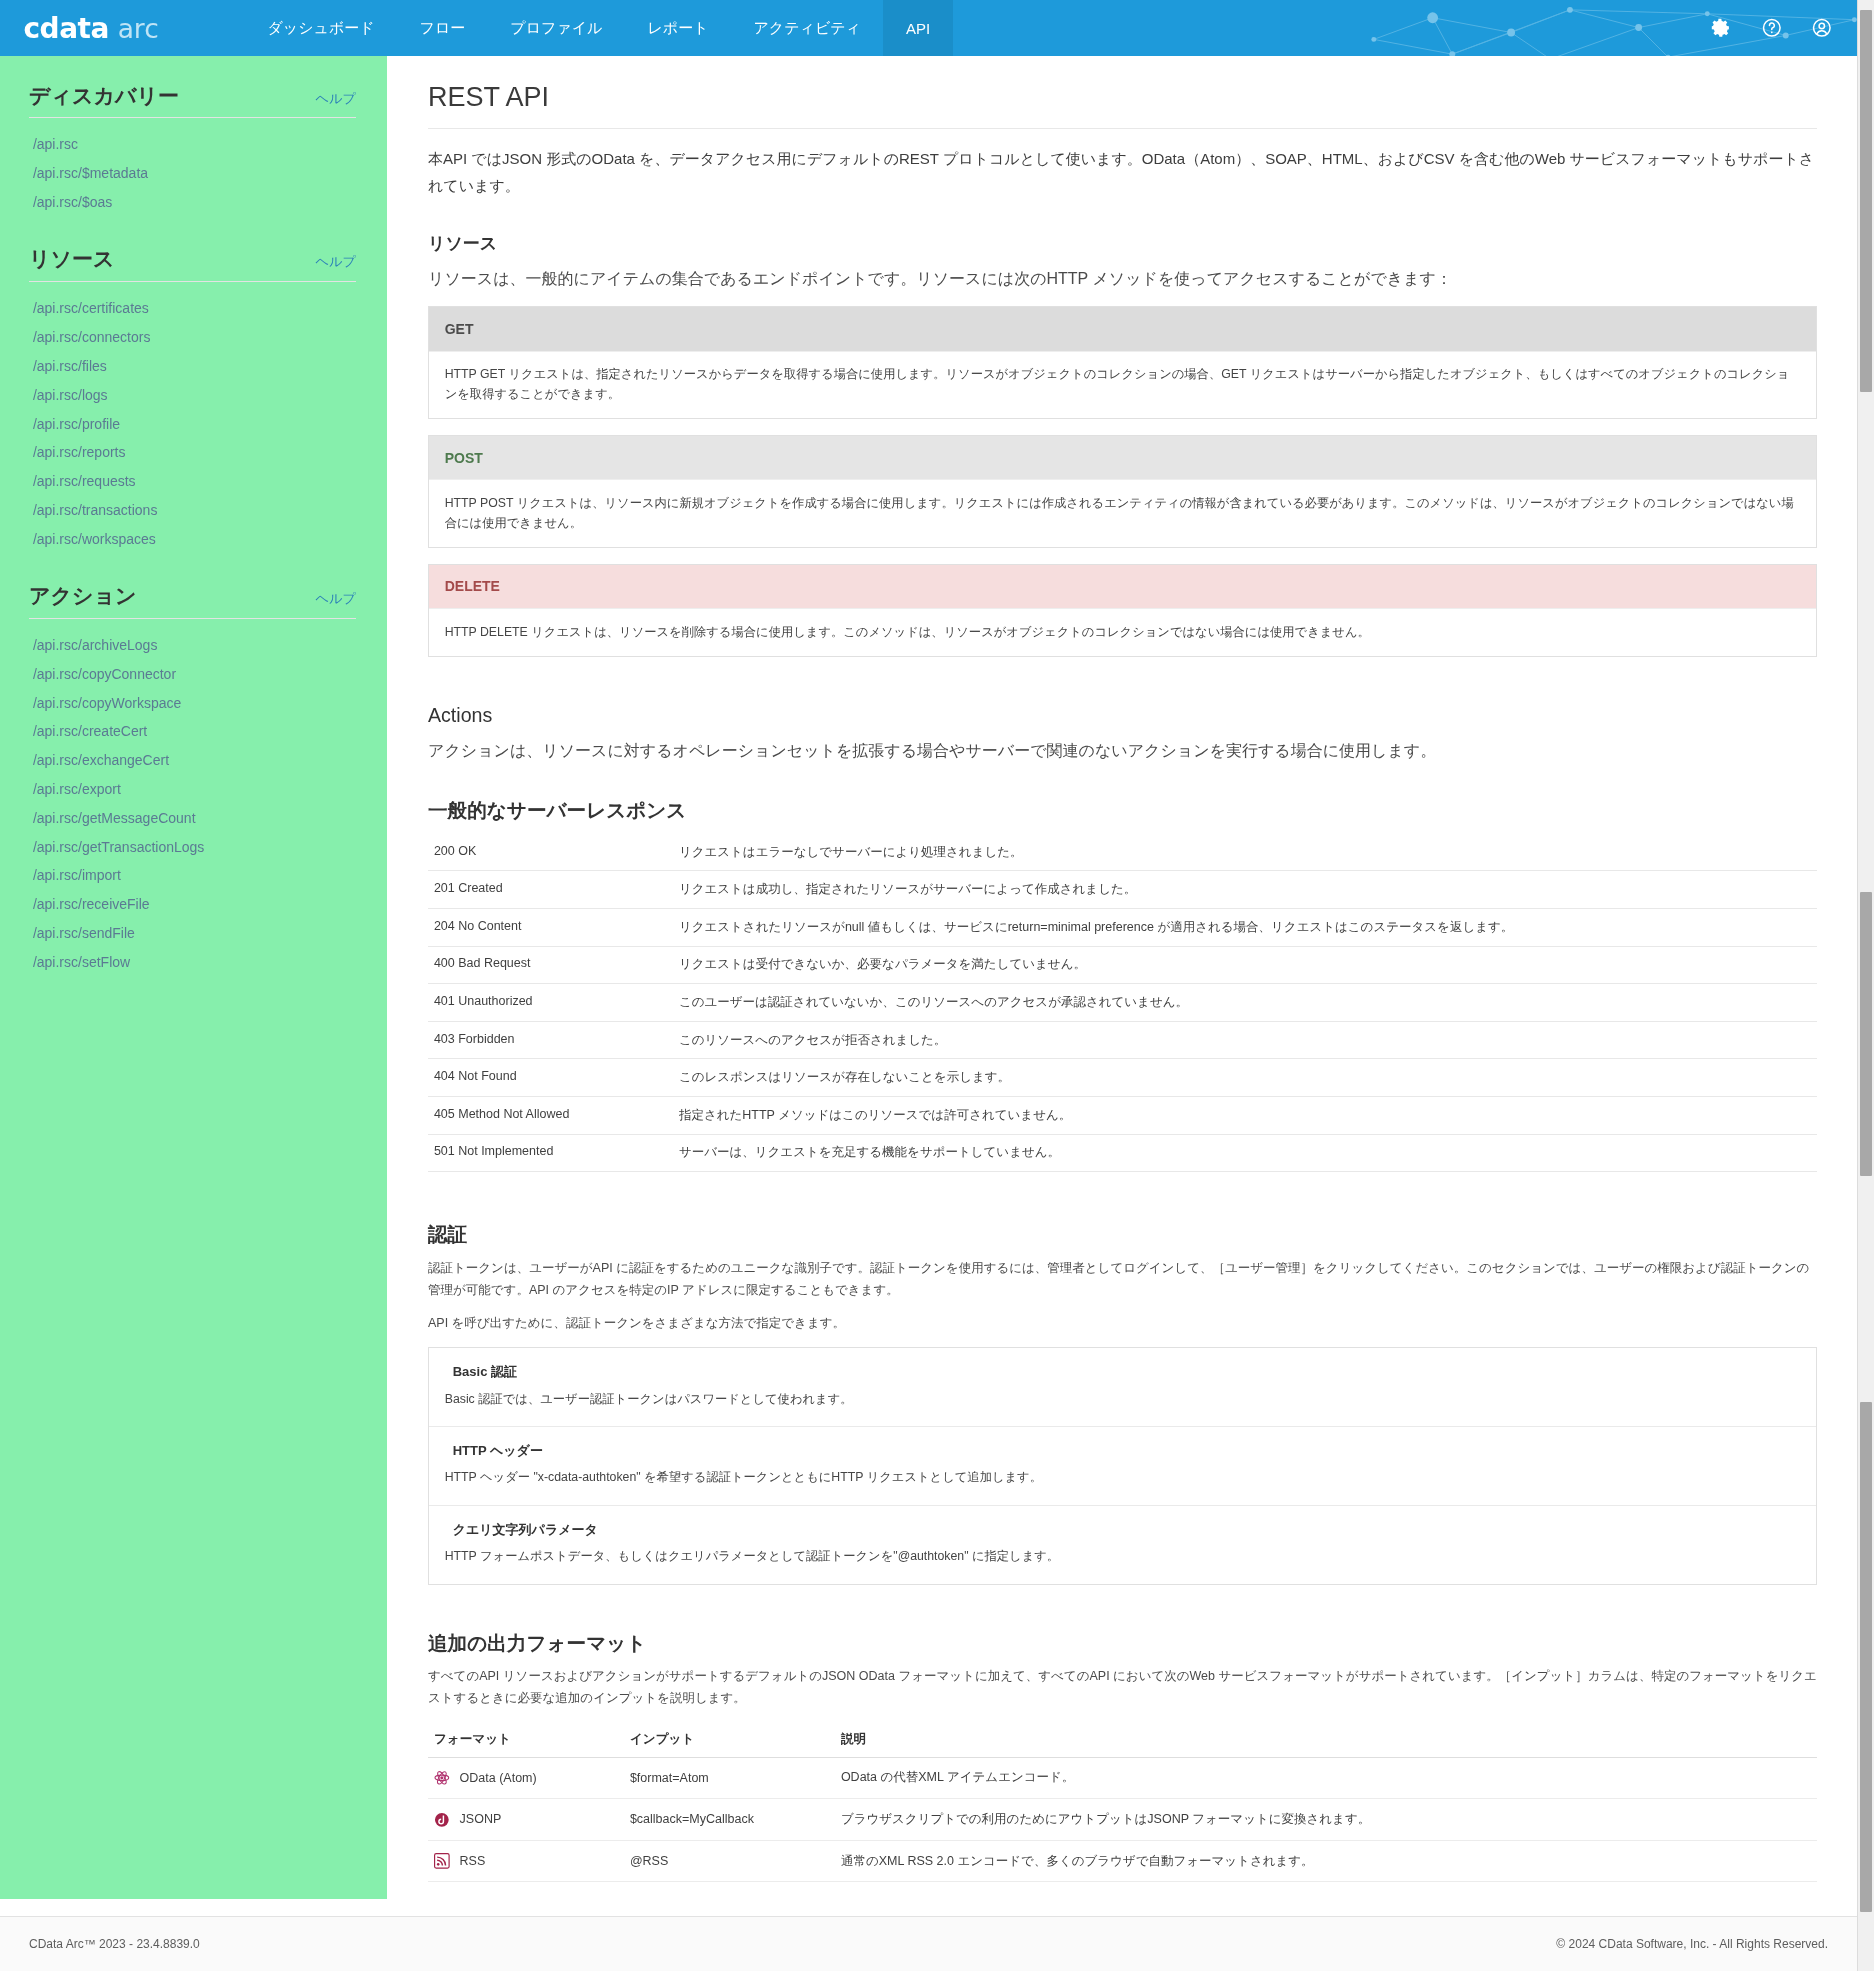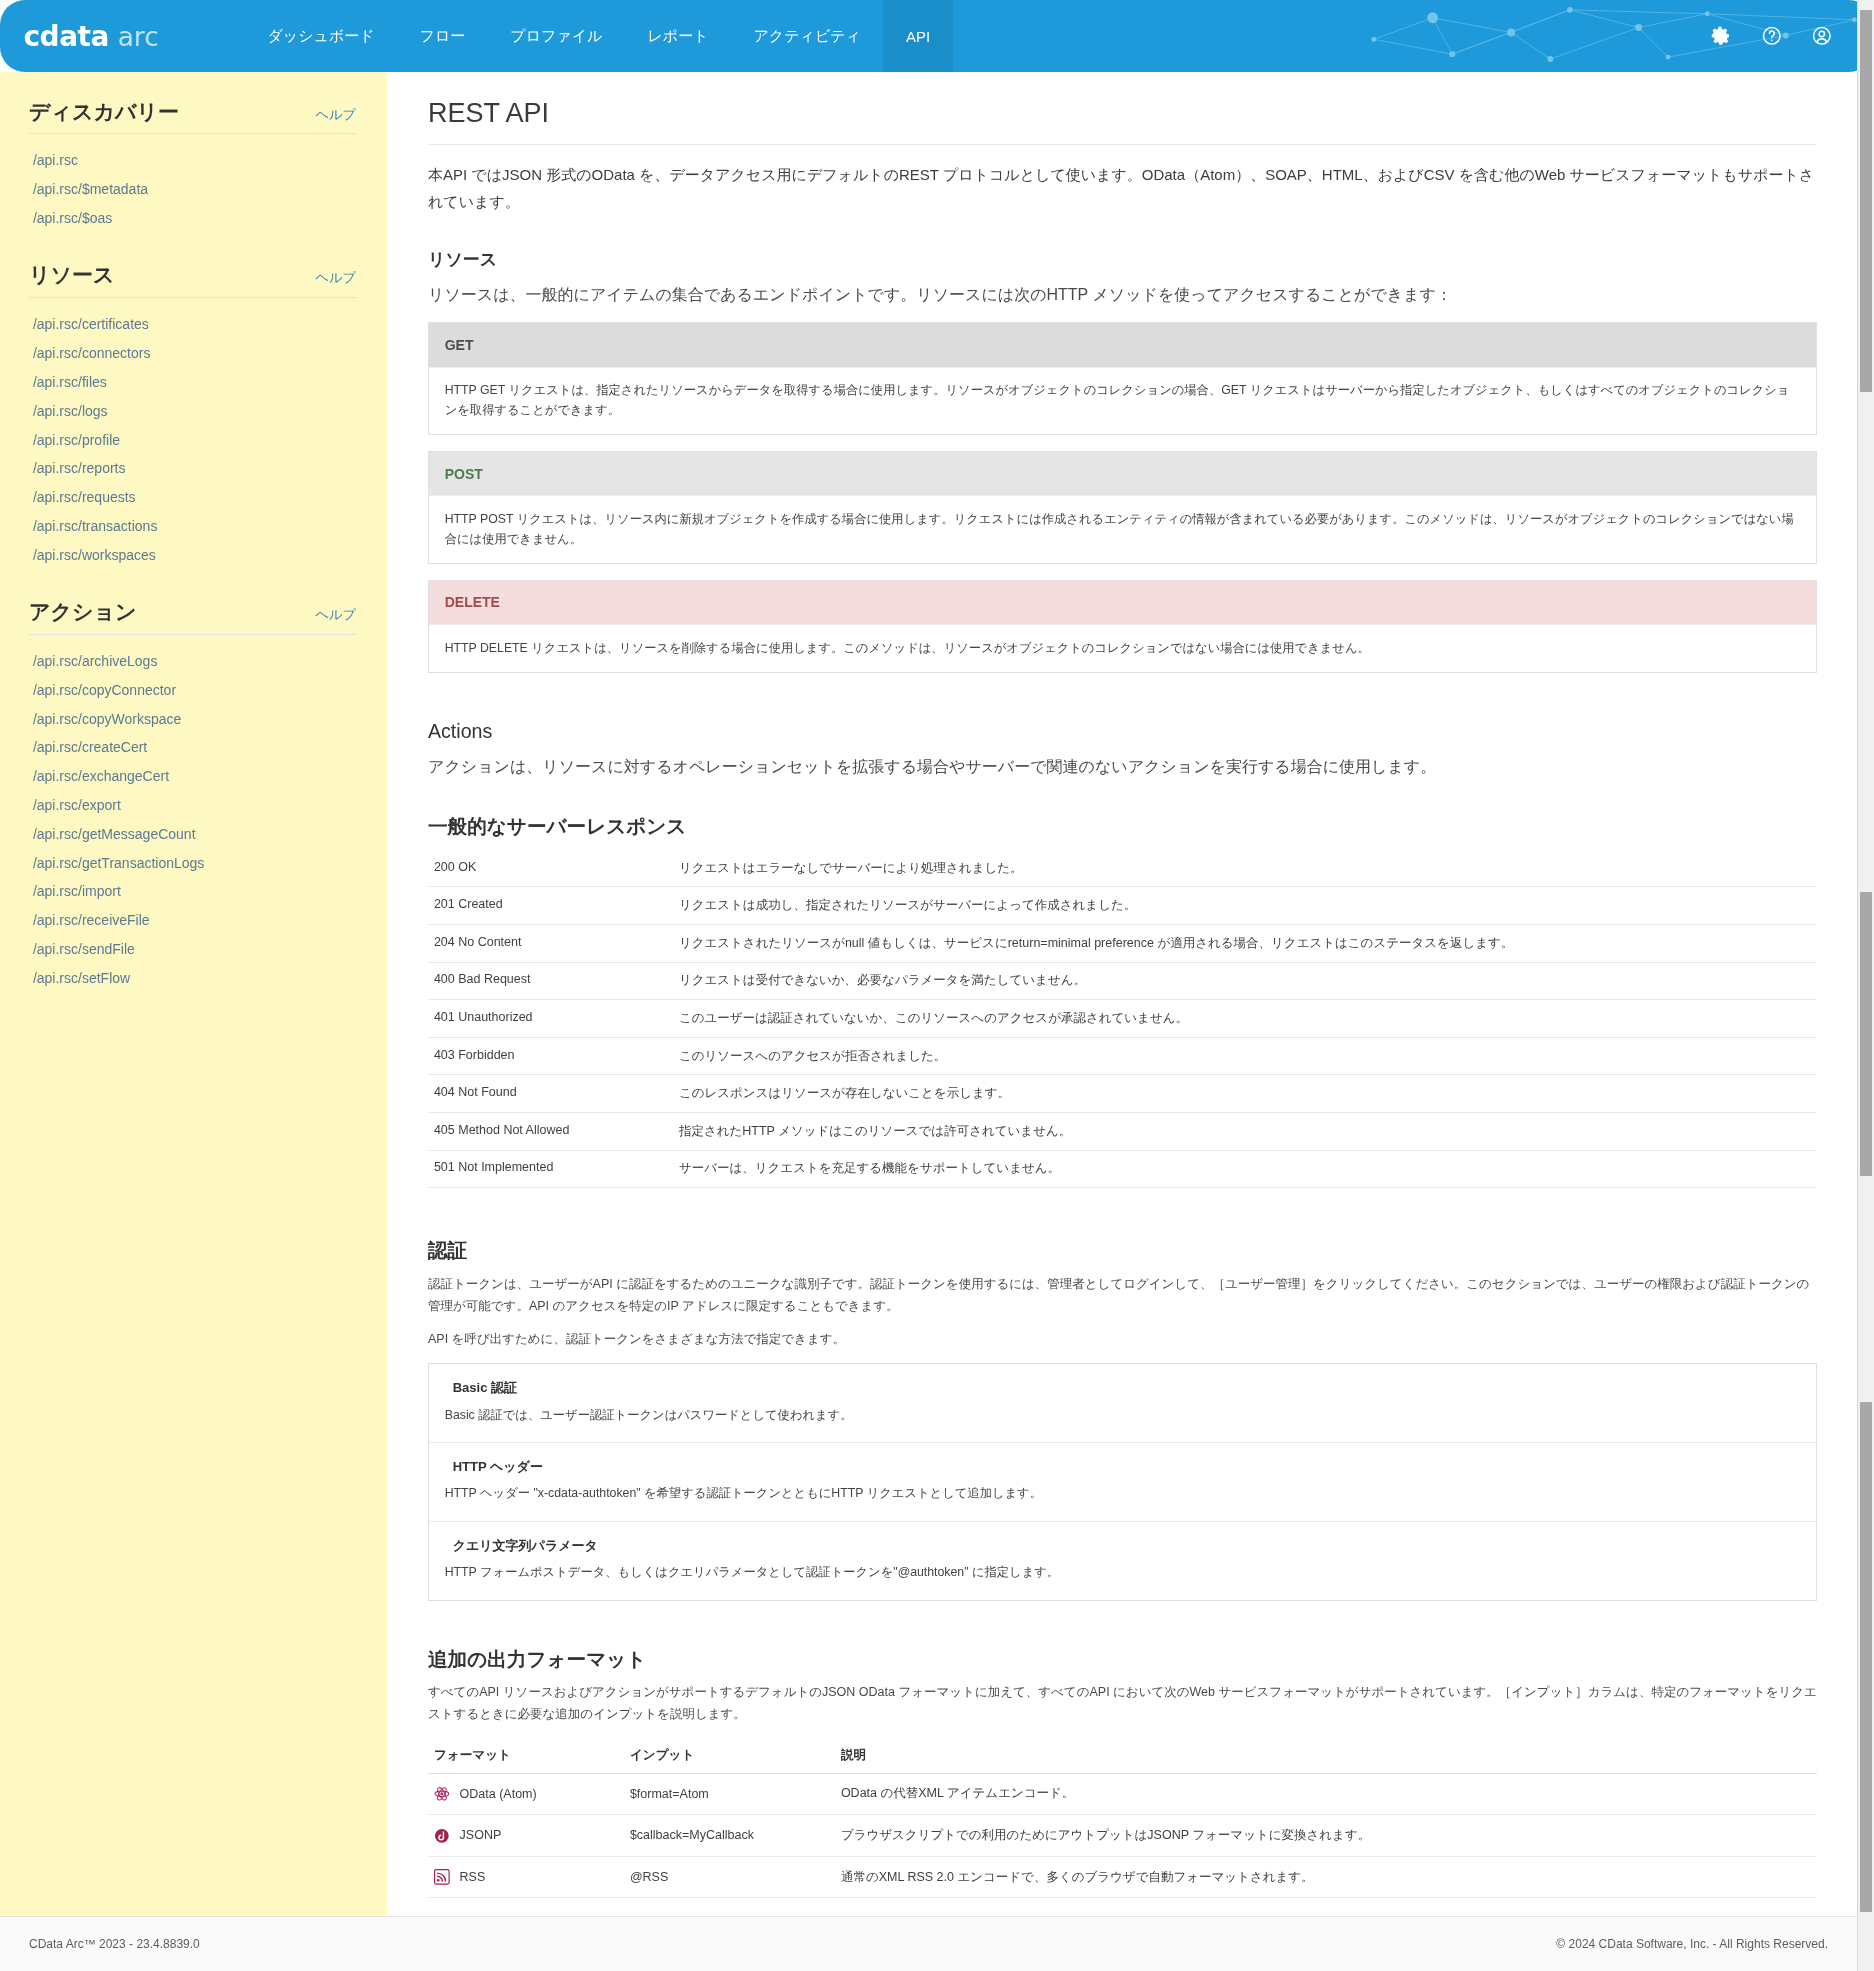--- a/index.html
+++ b/index.html
@@ -10,25 +10,24 @@
     overflow: hidden;
     background: #ffffff;
     font-family: "Liberation Sans", "DejaVu Sans", sans-serif;
     color: #333333;
   }
   .page { position: relative; width: 1874px; height: 1971px; background:#fff; }
 
   
   .topnav {
     position: relative;
-    height: 72px;
+    height: 56px;
     background: #1e9ada;
     display: flex; align-items: stretch;
     overflow: hidden;
-    border-radius: 25px;
   }
   .topnav .netdeco {
     position: absolute; right: 0; top: 0; width: 510px; height: 64px;
     opacity: .55; pointer-events: none;
   }
   .brand {
     display:flex; align-items:center;
     padding: 0 0 0 23.5px; width: 245px; flex: 0 0 auto;
     z-index: 2;
   }
@@ -52,21 +51,21 @@
     padding-right: 41px; z-index: 2;
   }
   .navicon { width: 21.6px; height: 21.6px; cursor:pointer; display:block; }
 
   
   .content { display: flex; height: 1843px; }
 
   .sidebar {
     width: 387px; flex: 0 0 387px;
     padding: 25.5px 31px 0 29px;
-    background: #fef9c3;
+    background: #86efac;
   }
   .side-head {
     display:flex; align-items: baseline; justify-content: space-between;
     padding-bottom: 7.8px;
   }
   .side-title { font-size: 21px; font-weight: 700; color: #333; }
   .side-help { font-size: 13.2px; color: #2a7fb8; text-decoration: none; cursor:pointer; }
   .side-rule { border-bottom: 1px solid #e3e3e3; margin: 0 0 11.8px 0; }
   .side-list { margin: 0 0 29px 0; padding: 0; list-style:none; }
   .side-list li { padding: 5.4px 0 5.4px 3.9px; }

